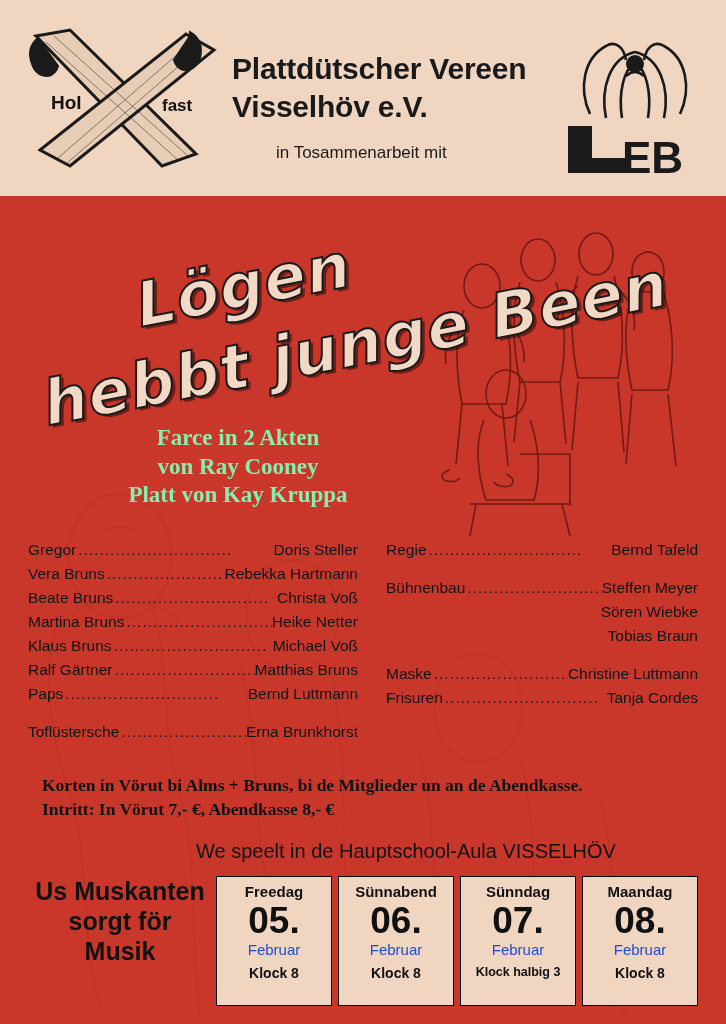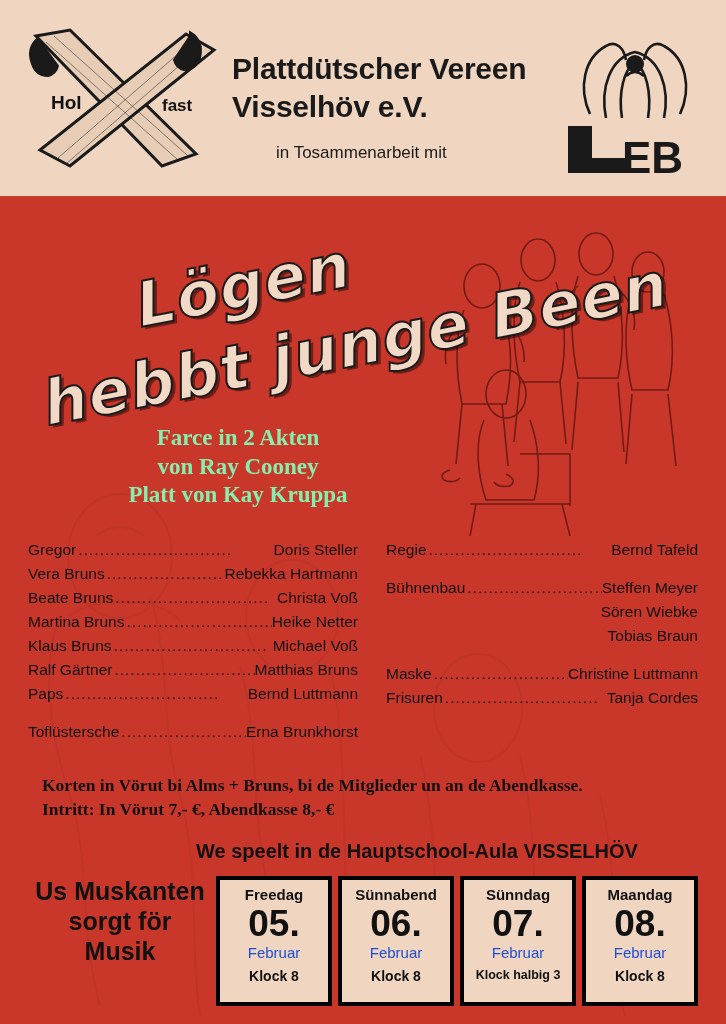--- a/index.html
+++ b/index.html
@@ -111,40 +111,40 @@
 
   
   .tickets{
     position:absolute;left:42px;top:578px;width:660px;
     font-family:"Liberation Serif", serif;
     font-weight:bold;font-size:17.5px;color:#111;line-height:1.35;
   }
   .venue{
     position:absolute;left:196px;top:644px;
     font-family:"Liberation Sans", sans-serif;
-    font-weight:bold;font-size:20px;color:#111;
+    font-weight:normal;font-size:20px;color:#111;
   }
 
   
   .musicians{
     position:absolute;left:30px;top:680px;width:180px;
     text-align:center;
     font-family:"Liberation Sans", sans-serif;
     font-weight:bold;font-size:25px;color:#111;line-height:1.2;
   }
 
   
   .dates{
     position:absolute;left:216px;top:680px;
     display:flex;gap:6px;
   }
   .date-box{
     width:116px;height:130px;
     background:#f0d5c0;
-    border:4px solid #000000;
+    border:1px solid #000000;
     display:flex;flex-direction:column;align-items:center;
     justify-content:flex-start;
     padding-top:6px;box-sizing:border-box;
   }
   .date-day{font-size:15px;font-weight:bold;color:#111;}
   .date-num{font-size:37px;font-weight:bold;color:#111;line-height:1.0;margin-top:2px;}
   .date-month{font-size:15px;font-weight:normal;color:#1d4ed8;margin-top:2px;}
   .date-time{font-size:14px;font-weight:bold;color:#111;margin-top:7px;text-align:center;}
   .date-time.small{font-size:12.5px;}
 

